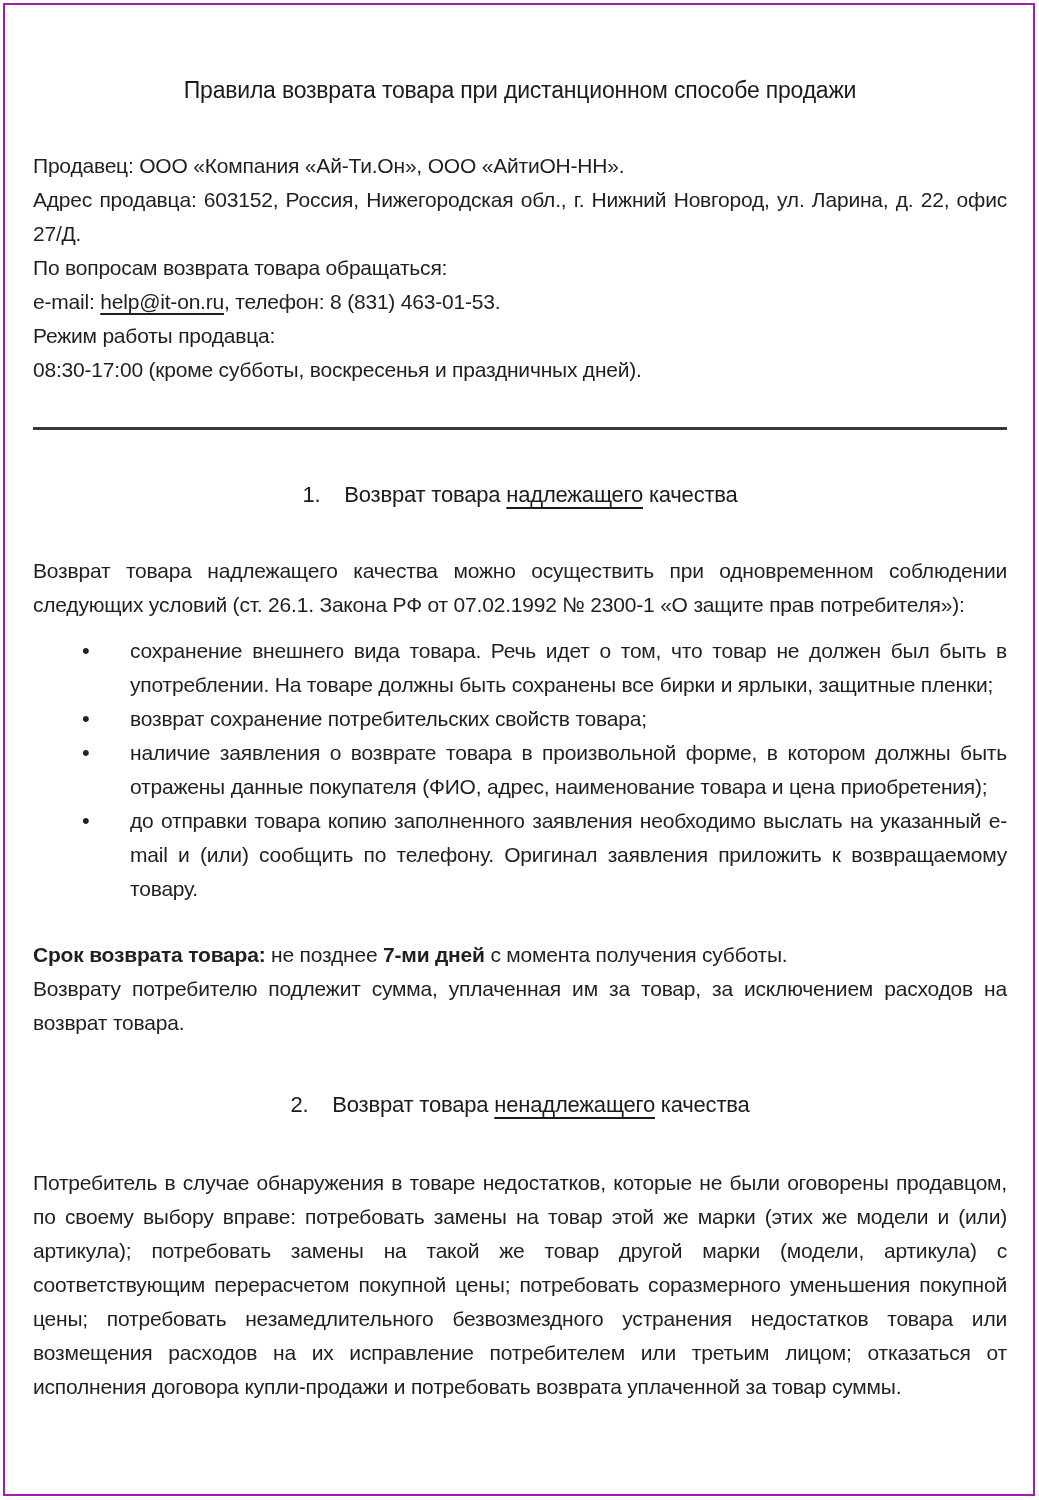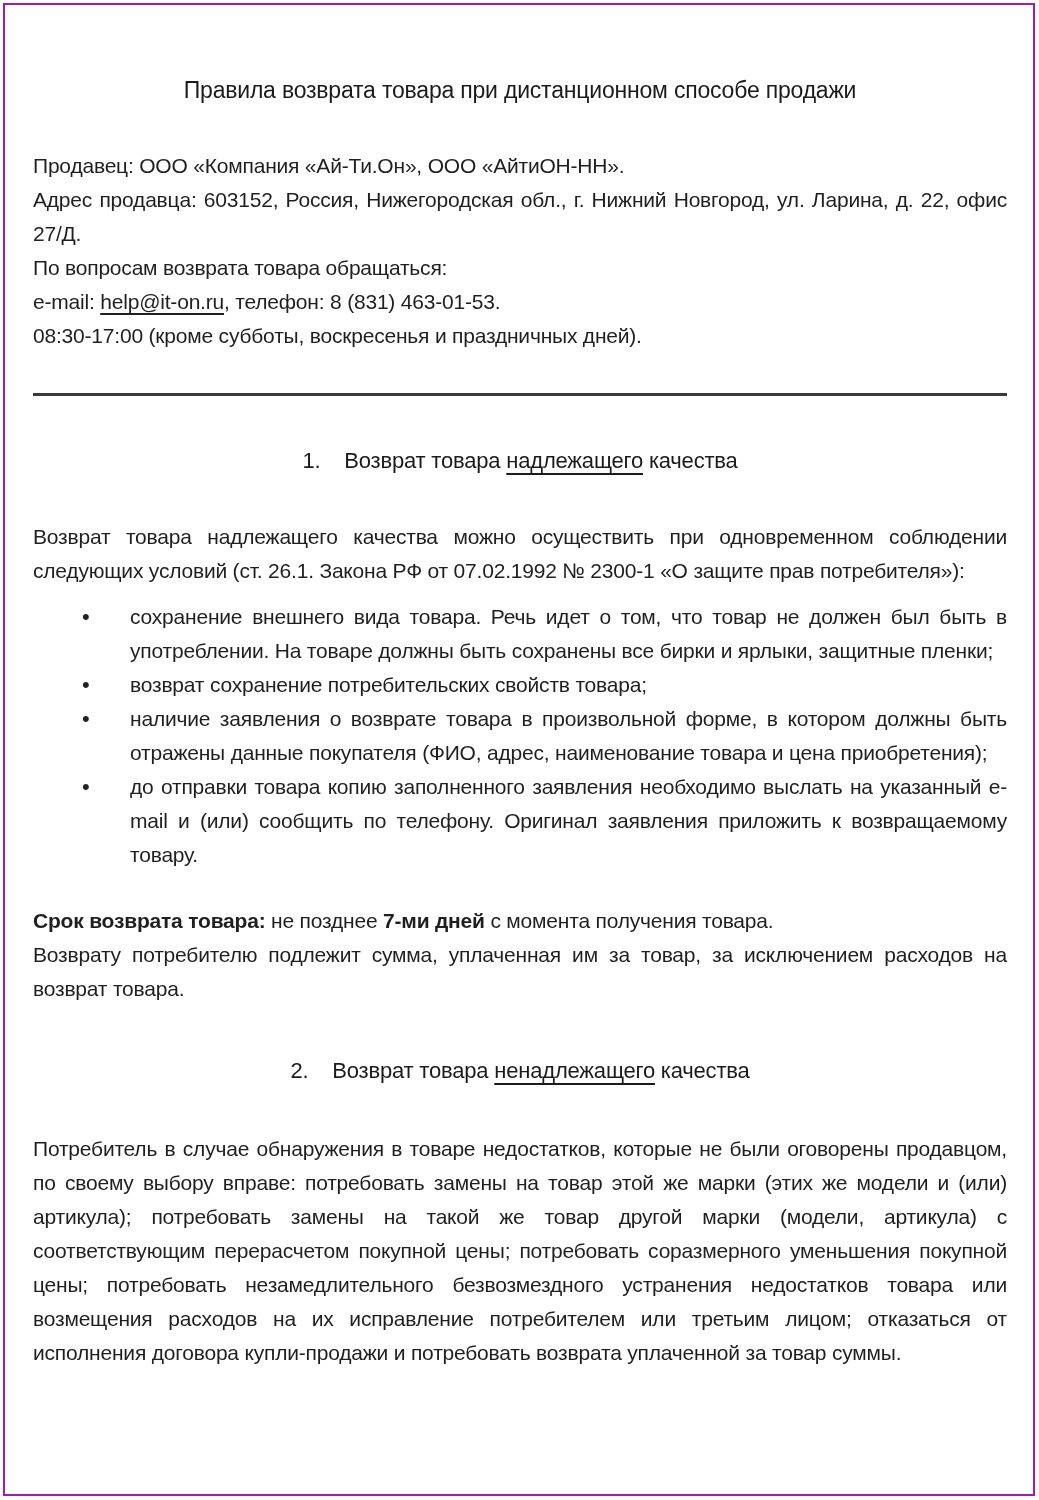--- a/index.html
+++ b/index.html
@@ -119,37 +119,38 @@
 <div class="page">
   <div class="content">
 
     <div class="doc-title">Правила возврата товара при дистанционном способе продажи</div>
 
     <div class="intro-block">
       <p>Продавец: ООО «Компания «Ай-Ти.Он»,  ООО «АйтиОН-НН».</p>
       <p>Адрес продавца: 603152, Россия, Нижегородская обл., г. Нижний Новгород, ул. Ларина, д. 22, офис 27/Д.</p>
       <p>По вопросам возврата товара обращаться:</p>
       <p><span>e-mail: </span><span class="email-link">help@it-on.ru</span><span>, телефон: 8 (831) 463-01-53.</span></p>
+      <p>Режим работы продавца:</p>
       <p>08:30-17:00 (кроме субботы, воскресенья и праздничных дней).</p>
     </div>
 
     <hr class="divider">
 
     <div class="section-heading"><span class="num">1.</span><span>Возврат товара </span><span class="u">надлежащего</span><span> качества</span></div>
 
     <p class="para">Возврат товара надлежащего качества можно осуществить при одновременном соблюдении следующих условий (ст. 26.1. Закона РФ от 07.02.1992 № 2300-1 «О защите прав потребителя»):</p>
 
     <ul class="bullet-list">
       <li>сохранение внешнего вида товара. Речь идет о том, что товар не должен был быть в употреблении. На товаре должны быть сохранены все бирки и ярлыки, защитные пленки;</li>
       <li>возврат сохранение потребительских свойств товара;</li>
       <li>наличие заявления о возврате товара в произвольной форме, в котором должны быть отражены данные покупателя (ФИО, адрес, наименование товара и цена приобретения);</li>
       <li>до отправки товара копию заполненного заявления необходимо выслать на указанный e-mail и (или) сообщить по телефону.  Оригинал заявления приложить к возвращаемому товару.</li>
     </ul>
 
-    <p class="deadline-para"><span class="b">Срок возврата товара:</span><span> не позднее </span><span class="bu">7-ми дней</span><span> с момента получения товара.</span></p>
+    <p class="deadline-para"><span class="b">Срок возврата товара:</span><span> не позднее </span><span class="bu">7-ми дней</span><span> с момента получения субботы.</span></p>
 
     <p class="refund-para">Возврату потребителю подлежит сумма, уплаченная им за товар, за исключением расходов на возврат товара.</p>
 
     <div class="section-heading"><span class="num">2.</span><span>Возврат товара </span><span class="u">ненадлежащего</span><span> качества</span></div>
 
     <p class="final-para">Потребитель в случае обнаружения в товаре недостатков, которые не были оговорены продавцом, по своему выбору вправе: потребовать замены на товар этой же марки (этих же модели и (или) артикула); потребовать замены на такой же товар другой марки (модели, артикула) с соответствующим перерасчетом покупной цены; потребовать соразмерного уменьшения покупной цены; потребовать незамедлительного безвозмездного устранения недостатков товара или возмещения расходов на их исправление потребителем или третьим лицом; отказаться от исполнения договора купли-продажи и потребовать возврата уплаченной за товар суммы.</p>
 
   </div>
 </div>
 

